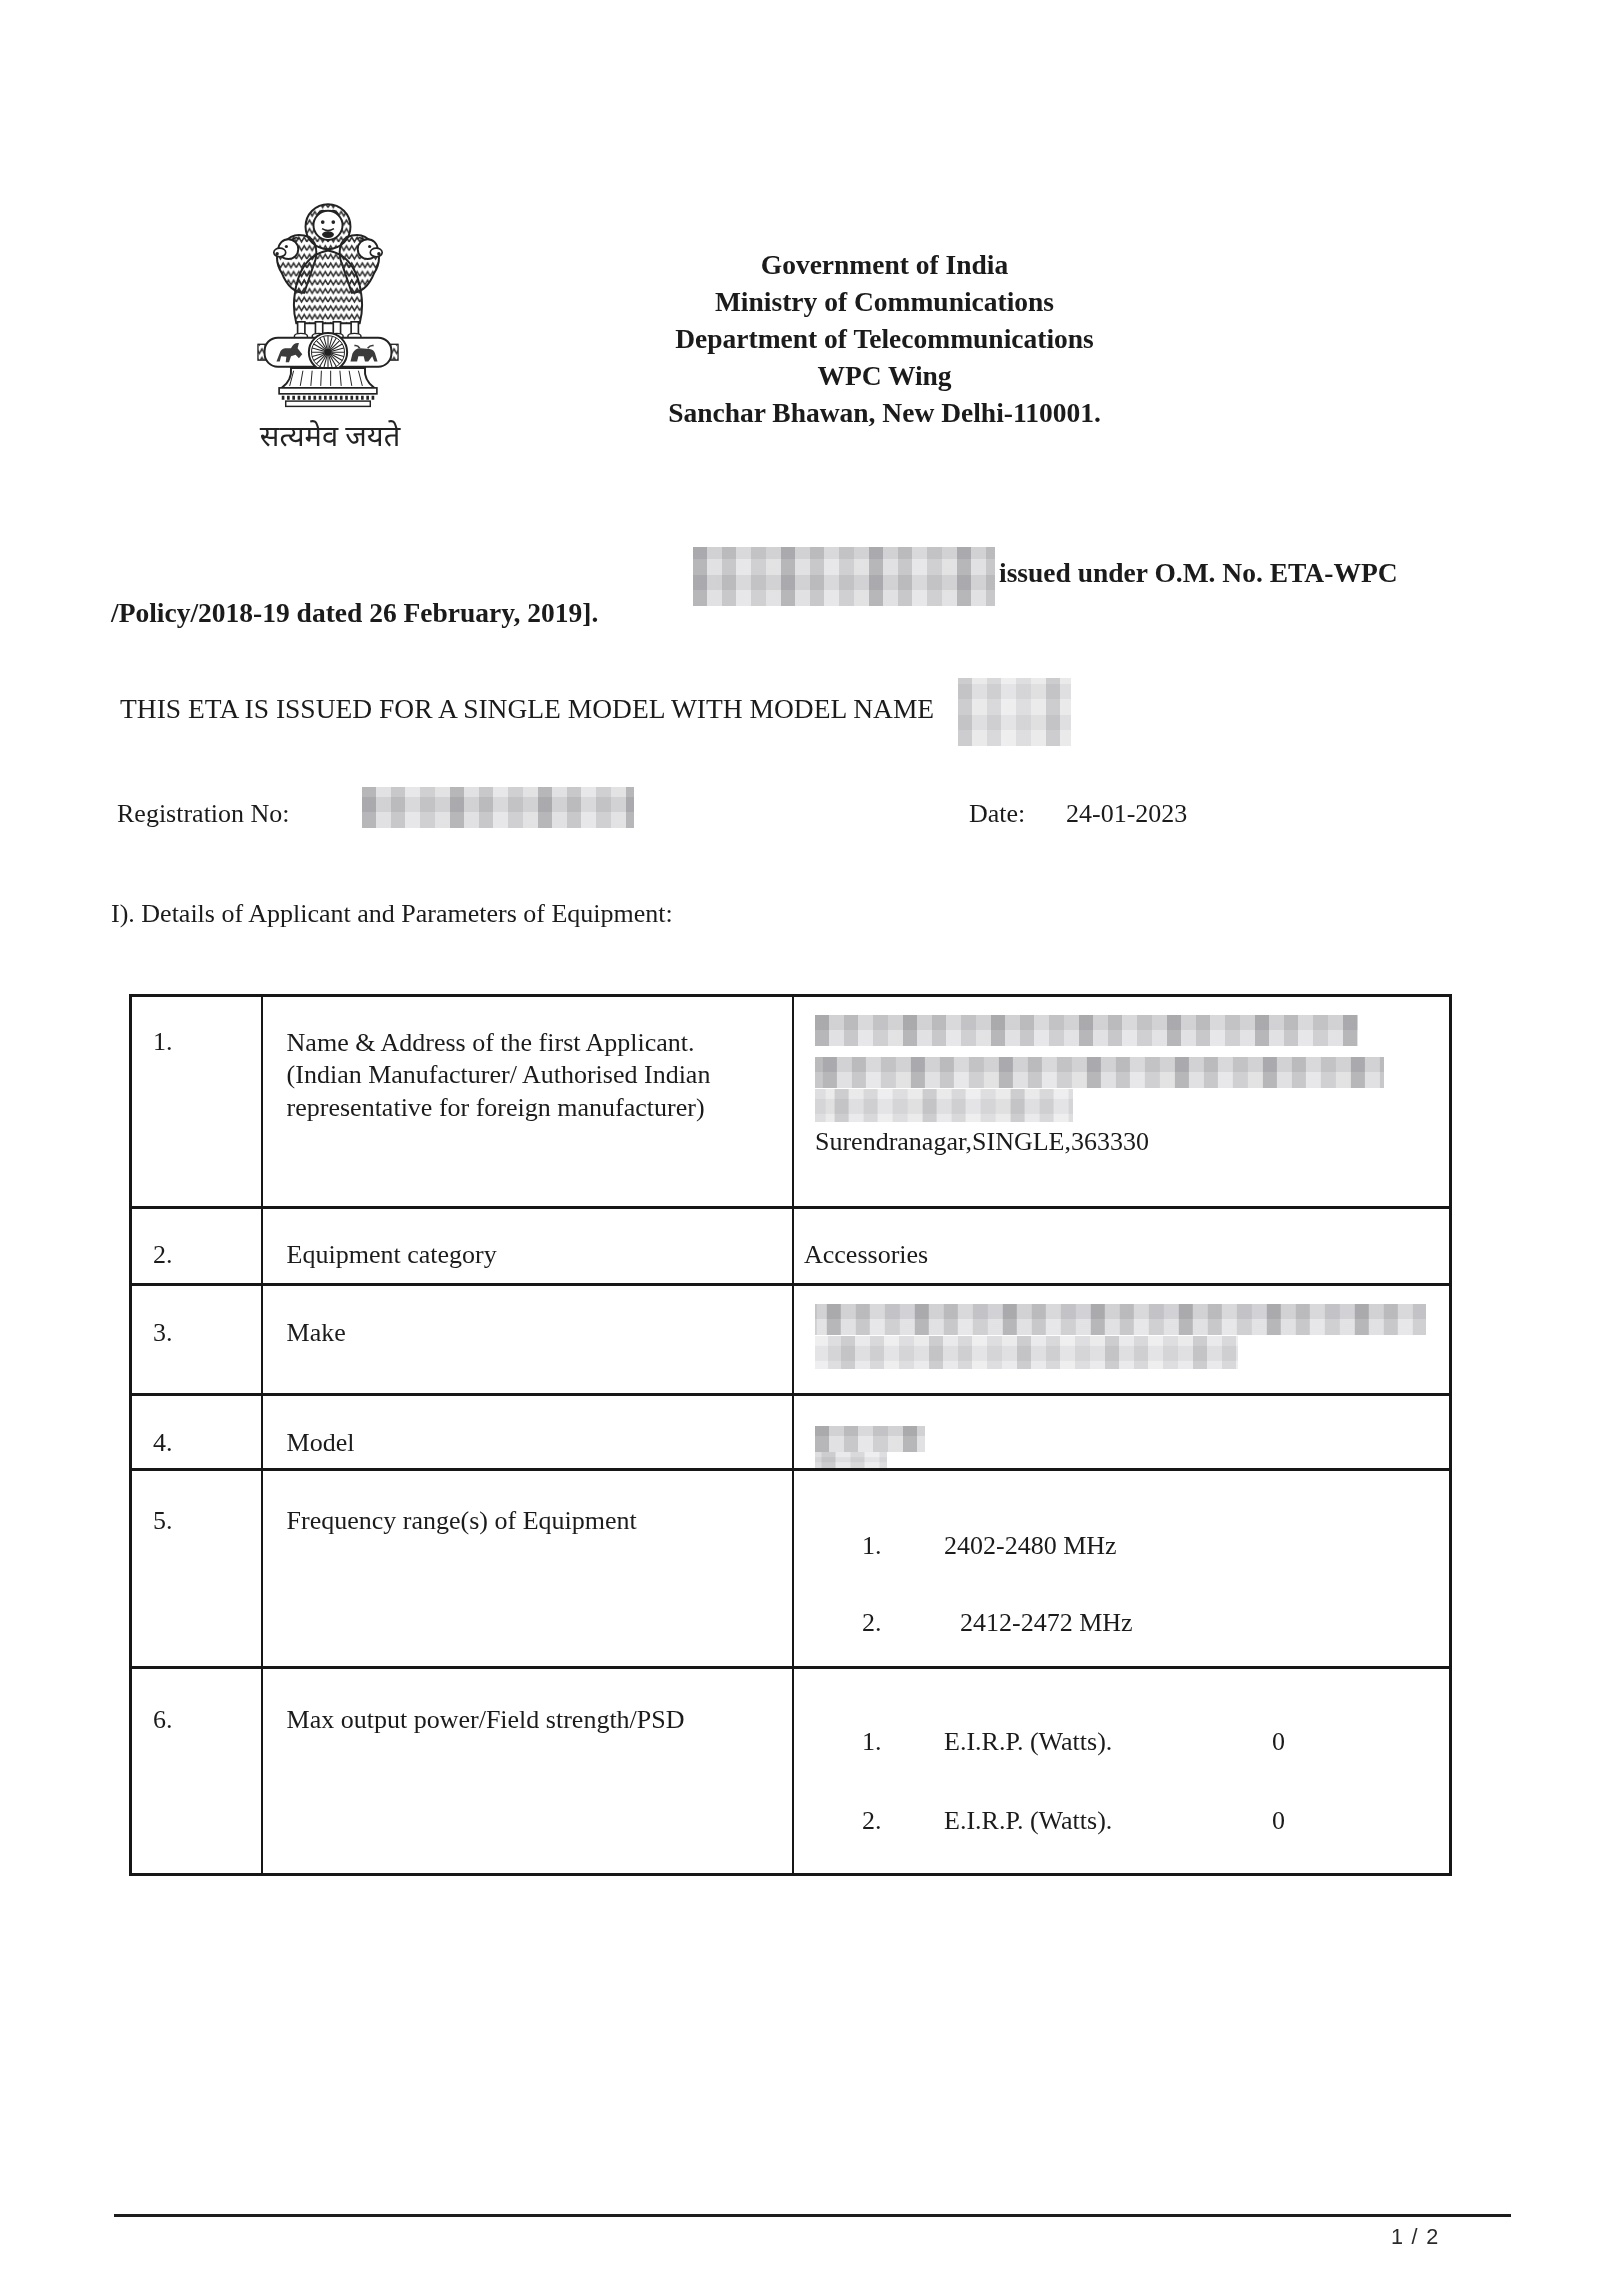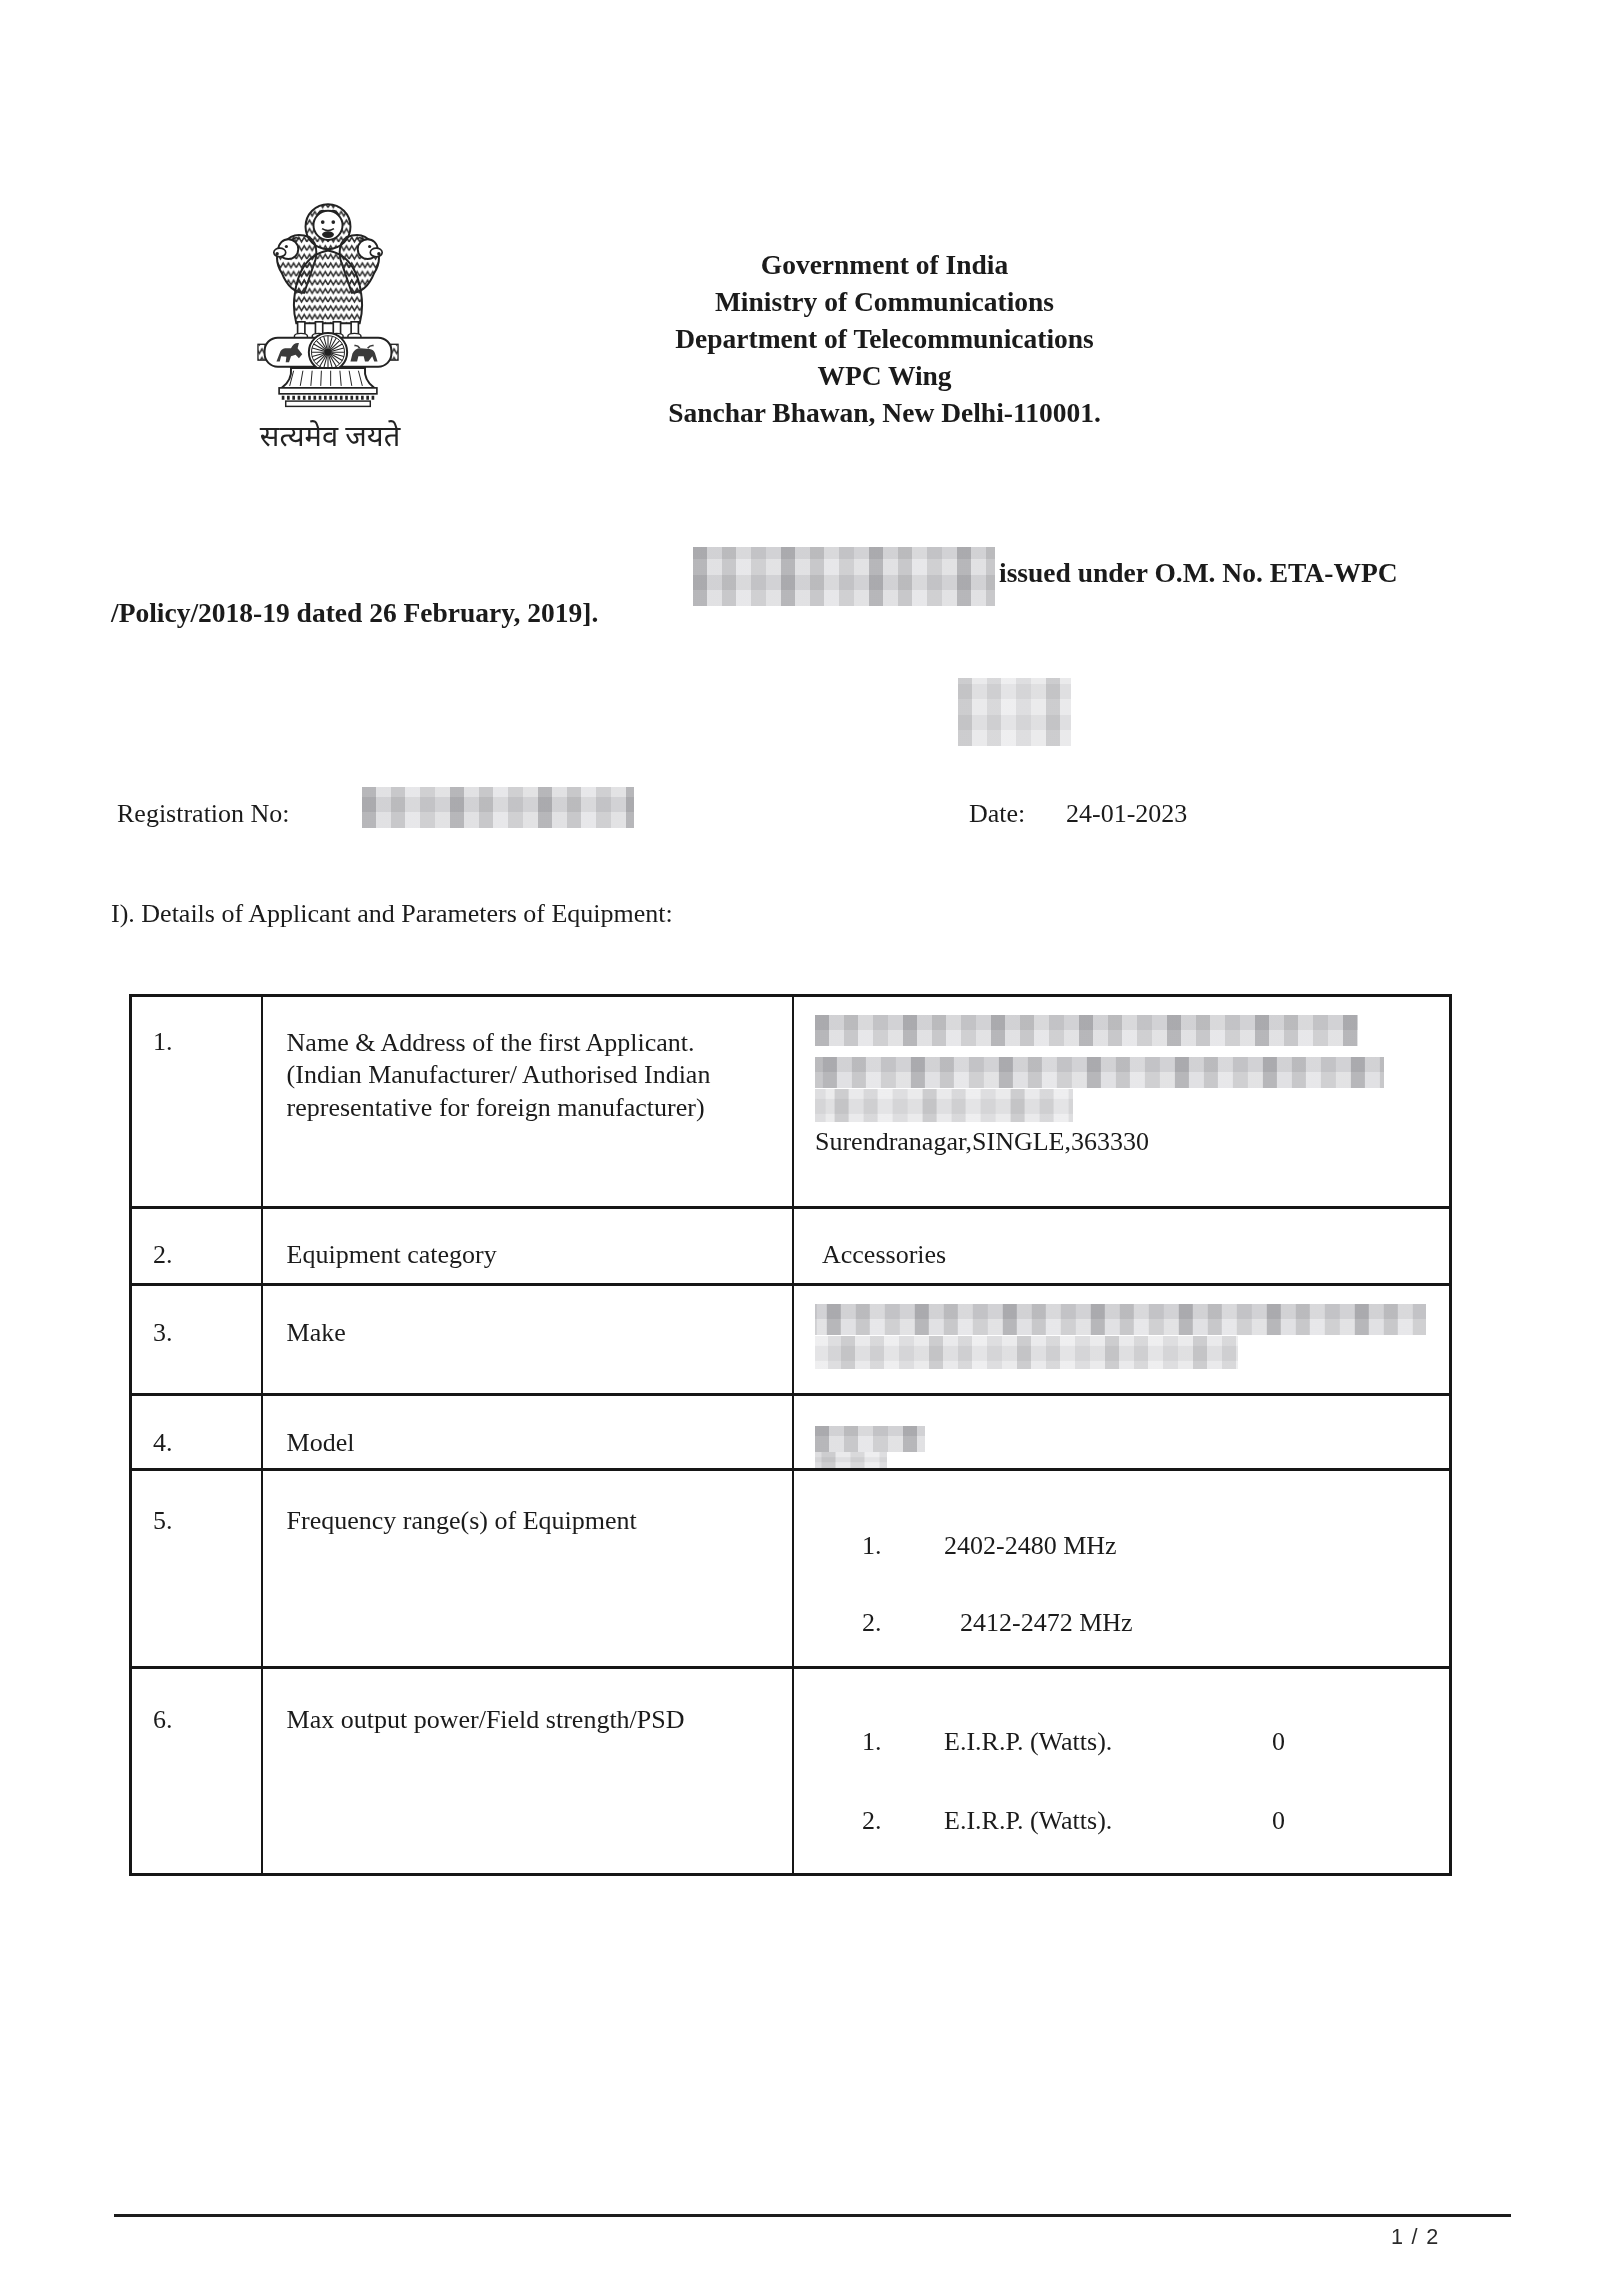--- a/index.html
+++ b/index.html
@@ -166,20 +166,21 @@
     <div>Ministry of Communications</div>
     <div>Department of Telecommunications</div>
     <div>WPC Wing</div>
     <div>Sanchar Bhawan, New Delhi-110001.</div>
   </div>
 
   <div class="redact redact--mid" style="left:693px;top:547px;width:302px;height:59px;"></div>
   <div class="abs b fs42" style="left:999px;top:557px;">issued under O.M. No. ETA-WPC</div>
   <div class="abs b fs42" style="left:111px;top:597px;">/Policy/2018-19 dated 26 February, 2019].</div>
 
+  <div class="abs fs42" style="left:120px;top:693px;">THIS ETA IS ISSUED FOR A SINGLE MODEL WITH MODEL NAME</div>
   <div class="redact redact--light" style="left:958px;top:678px;width:113px;height:68px;"></div>
 
   <div class="abs fs40" style="left:117px;top:799px;">Registration No:</div>
   <div class="redact redact--mid" style="left:362px;top:787px;width:272px;height:41px;"></div>
   <div class="abs fs40" style="left:969px;top:799px;">Date:</div>
   <div class="abs fs40" style="left:1066px;top:799px;">24-01-2023</div>
 
   <div class="abs fs40" style="left:111px;top:899px;">I). Details of Applicant and Parameters of Equipment:</div>
 
   <div class="tbl">
@@ -199,21 +200,21 @@
       <span class="cell-txt" style="left:21px;top:128px;">Surendranagar,SINGLE,363330</span>
     </div>
 
     <div class="c">
       <span class="cell-txt" style="left:21px;top:29px;">2.</span>
     </div>
     <div class="c">
       <span class="cell-txt" style="left:23.6px;top:29px;">Equipment category</span>
     </div>
     <div class="c lc">
-      <span class="cell-txt" style="left:28px;top:29px;">Accessories</span>
+      <span class="cell-txt" style="left:10px;top:29px;">Accessories</span>
     </div>
 
     <div class="c">
       <span class="cell-txt" style="left:21px;top:30px;">3.</span>
     </div>
     <div class="c">
       <span class="cell-txt" style="left:23.6px;top:30px;">Make</span>
     </div>
     <div class="c lc">
       <div class="redact redact--mid" style="left:21px;top:18.3px;width:611px;height:31px;background-position:11.8px 0;"></div>

